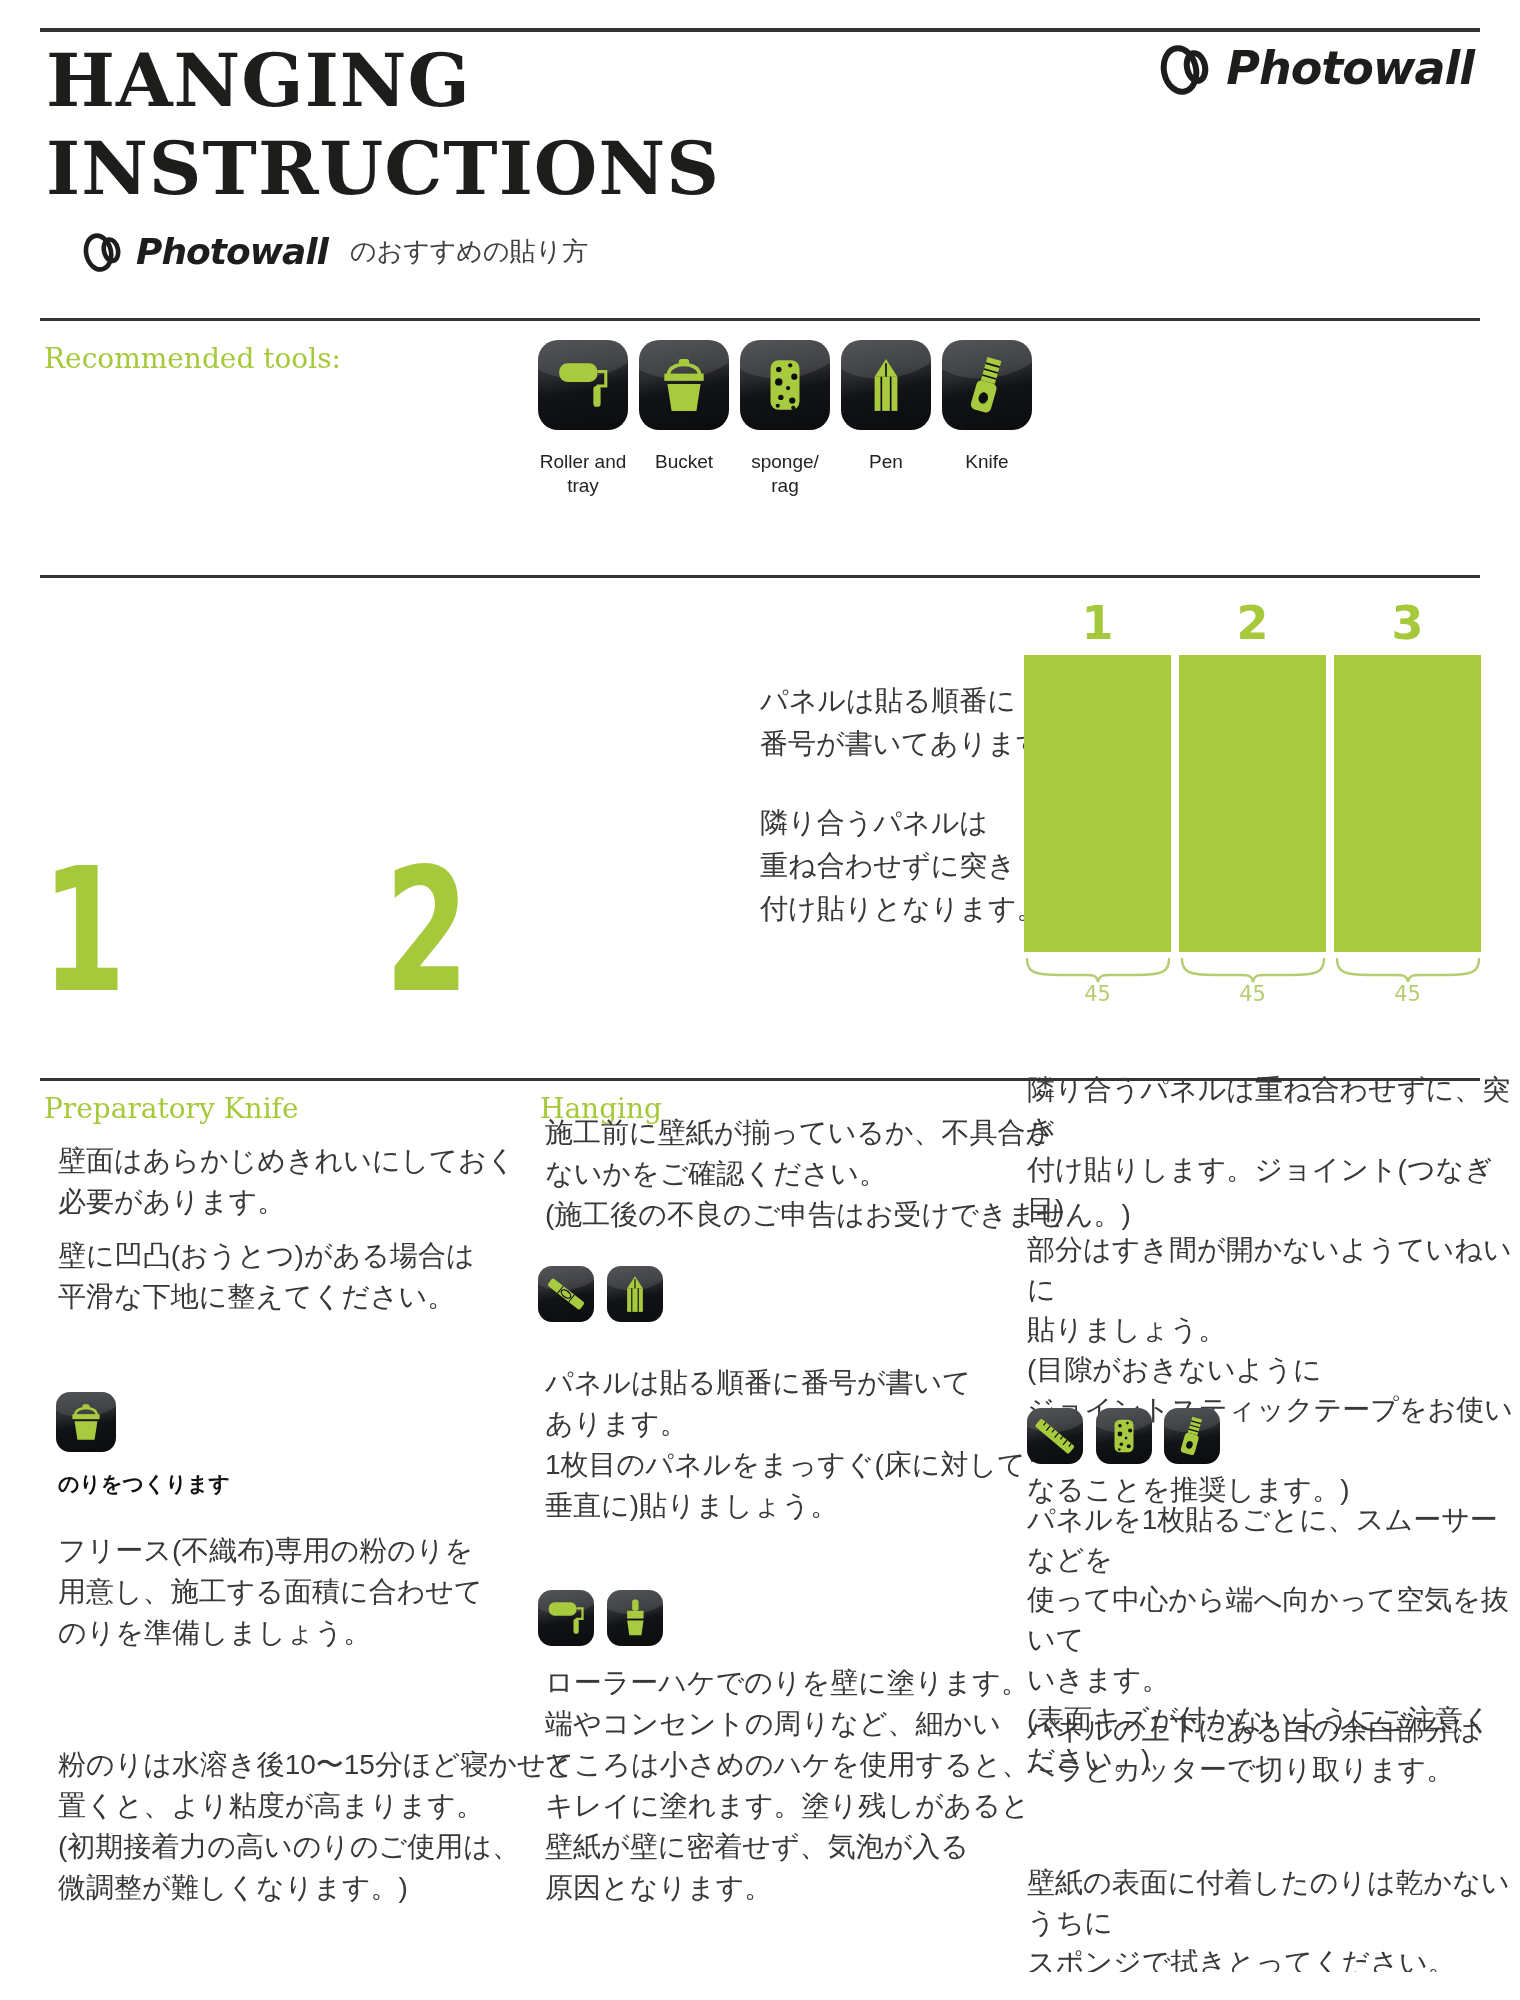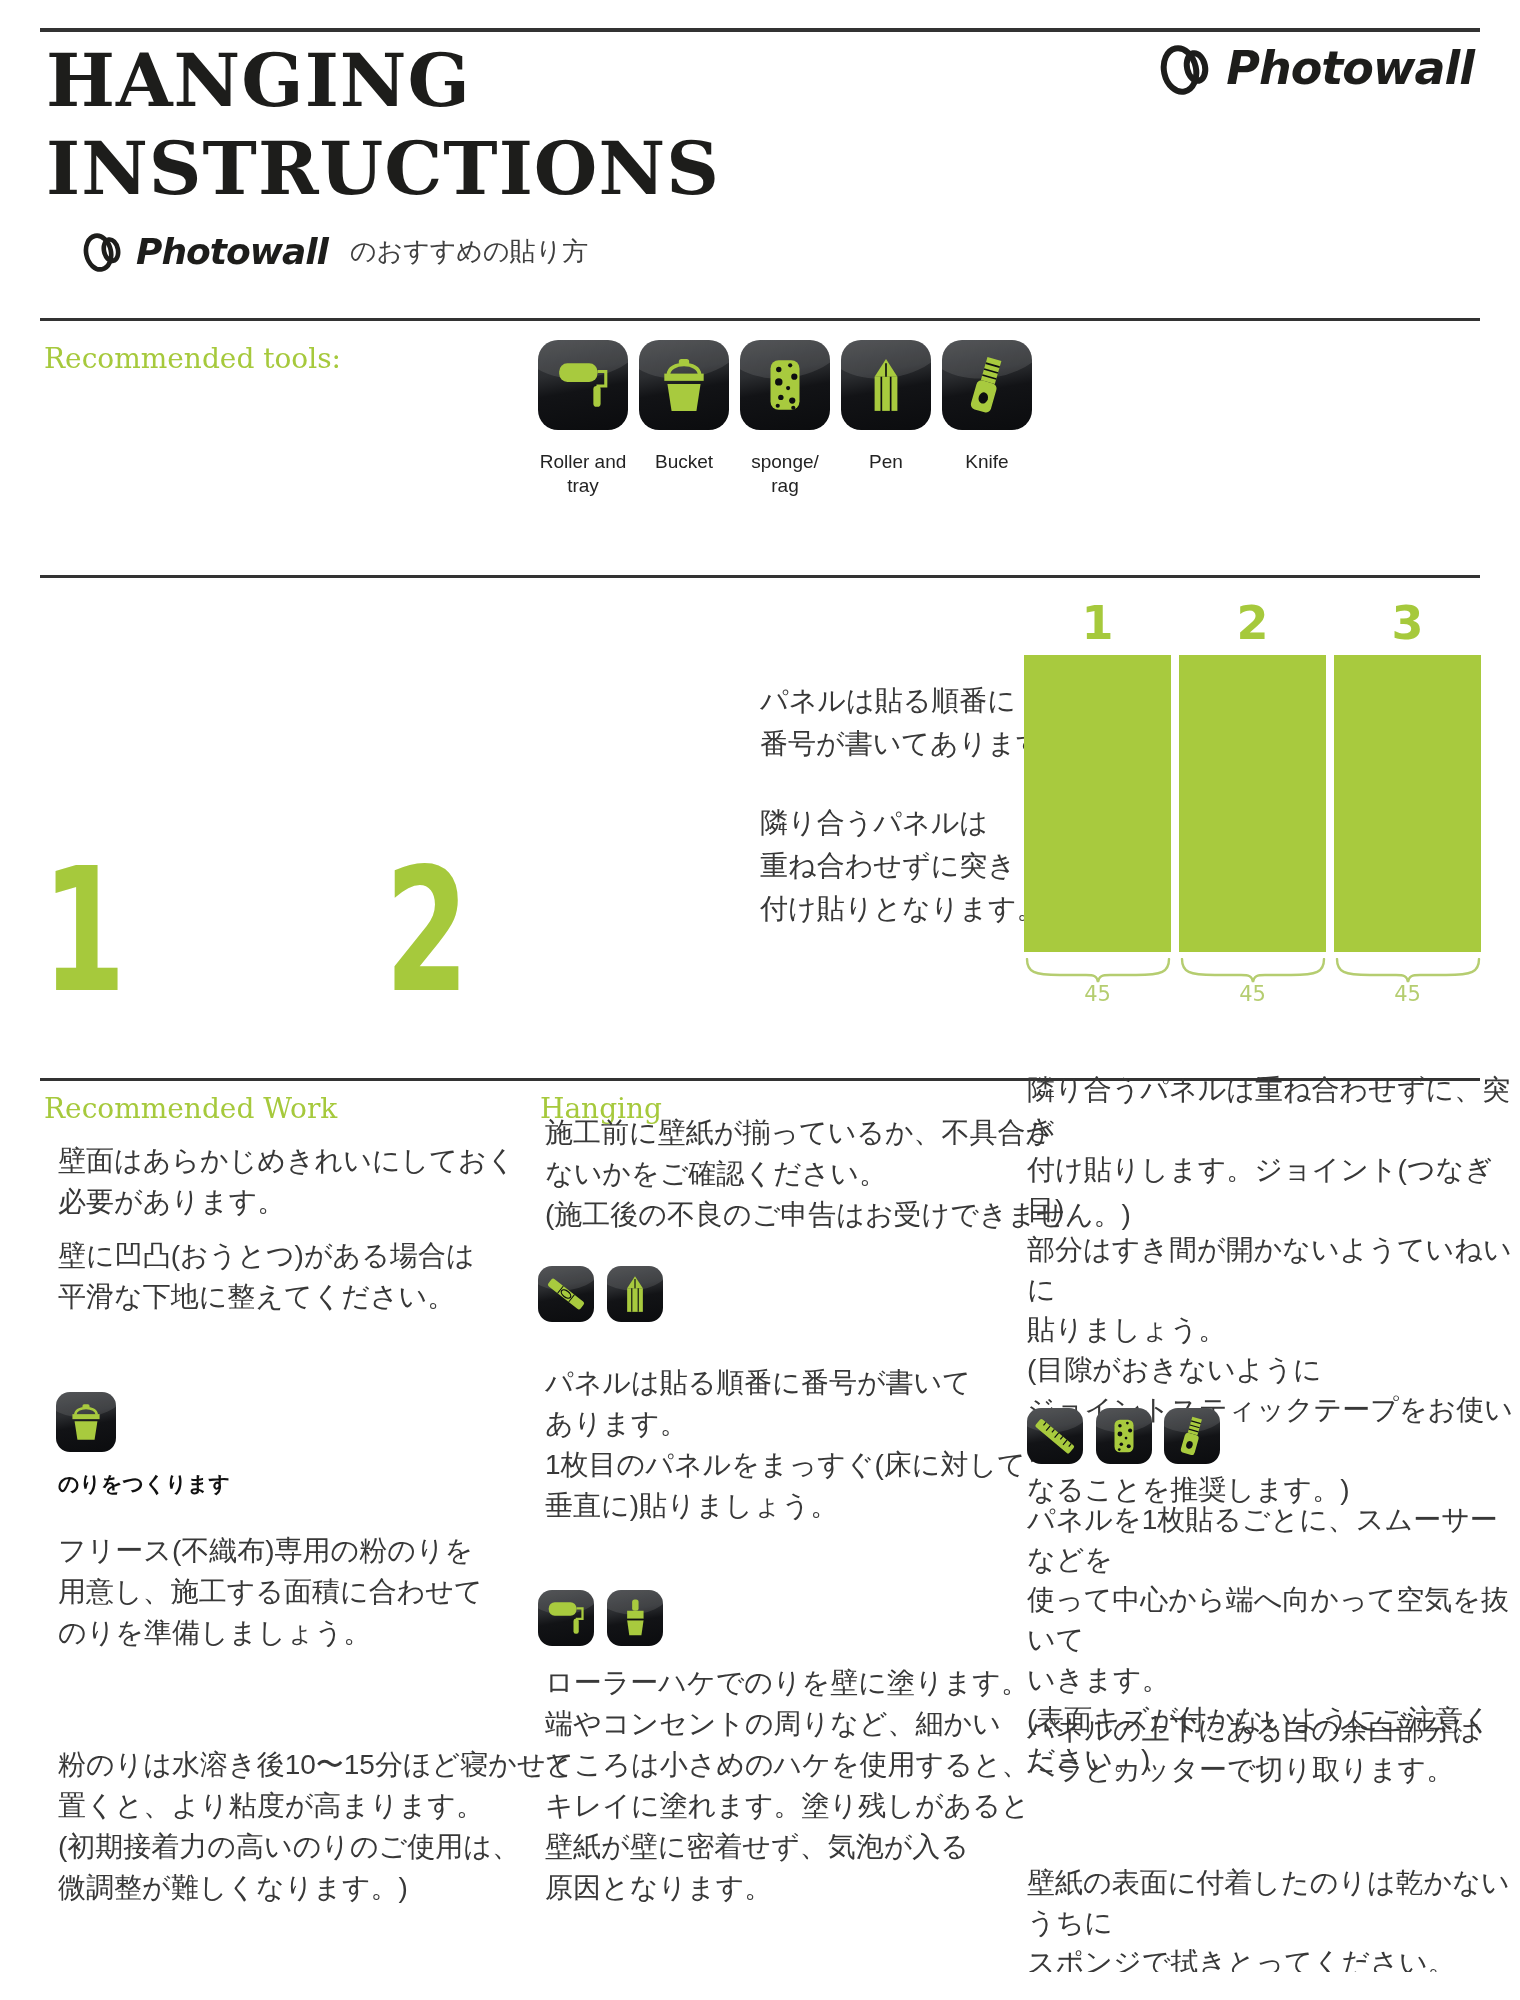--- a/index.html
+++ b/index.html
@@ -175,21 +175,21 @@
   <svg class="brace" style="left:1334px;" width="148" height="26" viewBox="0 0 148 26">
     <path d="M3,1 C3,14 10,17 36,17 L62,17 C70,17 73,18 74,24 C75,18 78,17 86,17 L112,17 C138,17 145,14 145,1" stroke="#b5cd70" stroke-width="2.4" fill="none" stroke-linecap="round"></path>
   </svg>
 
   <div class="w-label" style="left:1024px;">45</div>
   <div class="w-label" style="left:1179px;">45</div>
   <div class="w-label" style="left:1334px;">45</div>
 
   <div class="rule" style="left:40px; top:1078px; width:1440px;"></div>
 
-  <div class="green-head" style="left:44px; top:1092px;">Recommended Work</div>
+  <div class="green-head" style="left:44px; top:1092px;">Preparatory Knife</div>
   <div class="jp" style="left:58px; top:1235px;">壁に凹凸(おうとつ)がある場合は
 平滑な下地に整えてください。</div>
   <div class="jp" style="left:58px; top:1112px; padding-top:28px;">壁面はあらかじめきれいにしておく
 必要があります。</div>
 
   <div class="tile tile-sm" style="left:56px; top:1392px; width:60px; height:60px;">
     <svg width="40" height="40" viewBox="0 0 56 56">
       <path d="M13,18 C13,5 43,5 43,18" fill="none" stroke="#a8ca3e" stroke-width="3.5"></path>
       <rect x="23" y="3" width="10" height="6" rx="2.5" fill="#a8ca3e"></rect>
       <rect x="9" y="17" width="38" height="7" fill="#a8ca3e"></rect>

